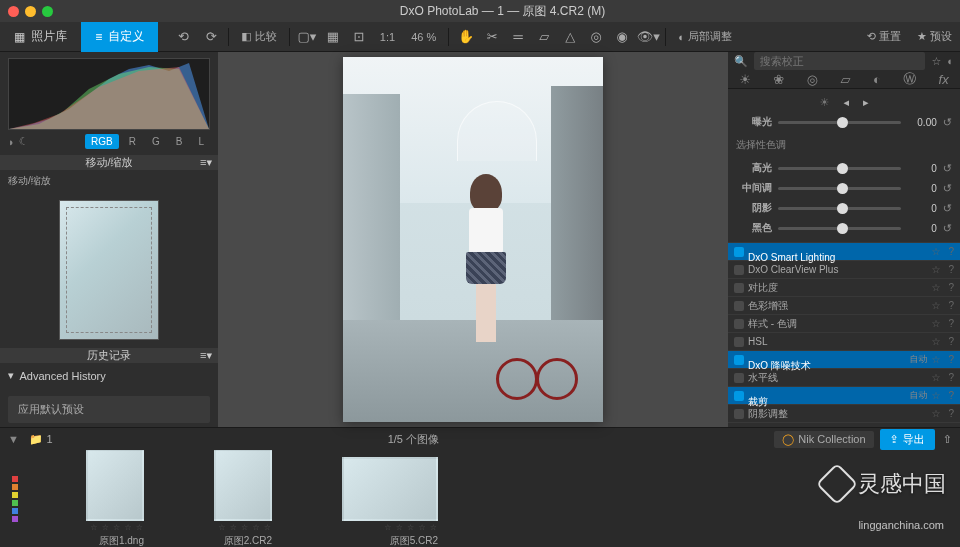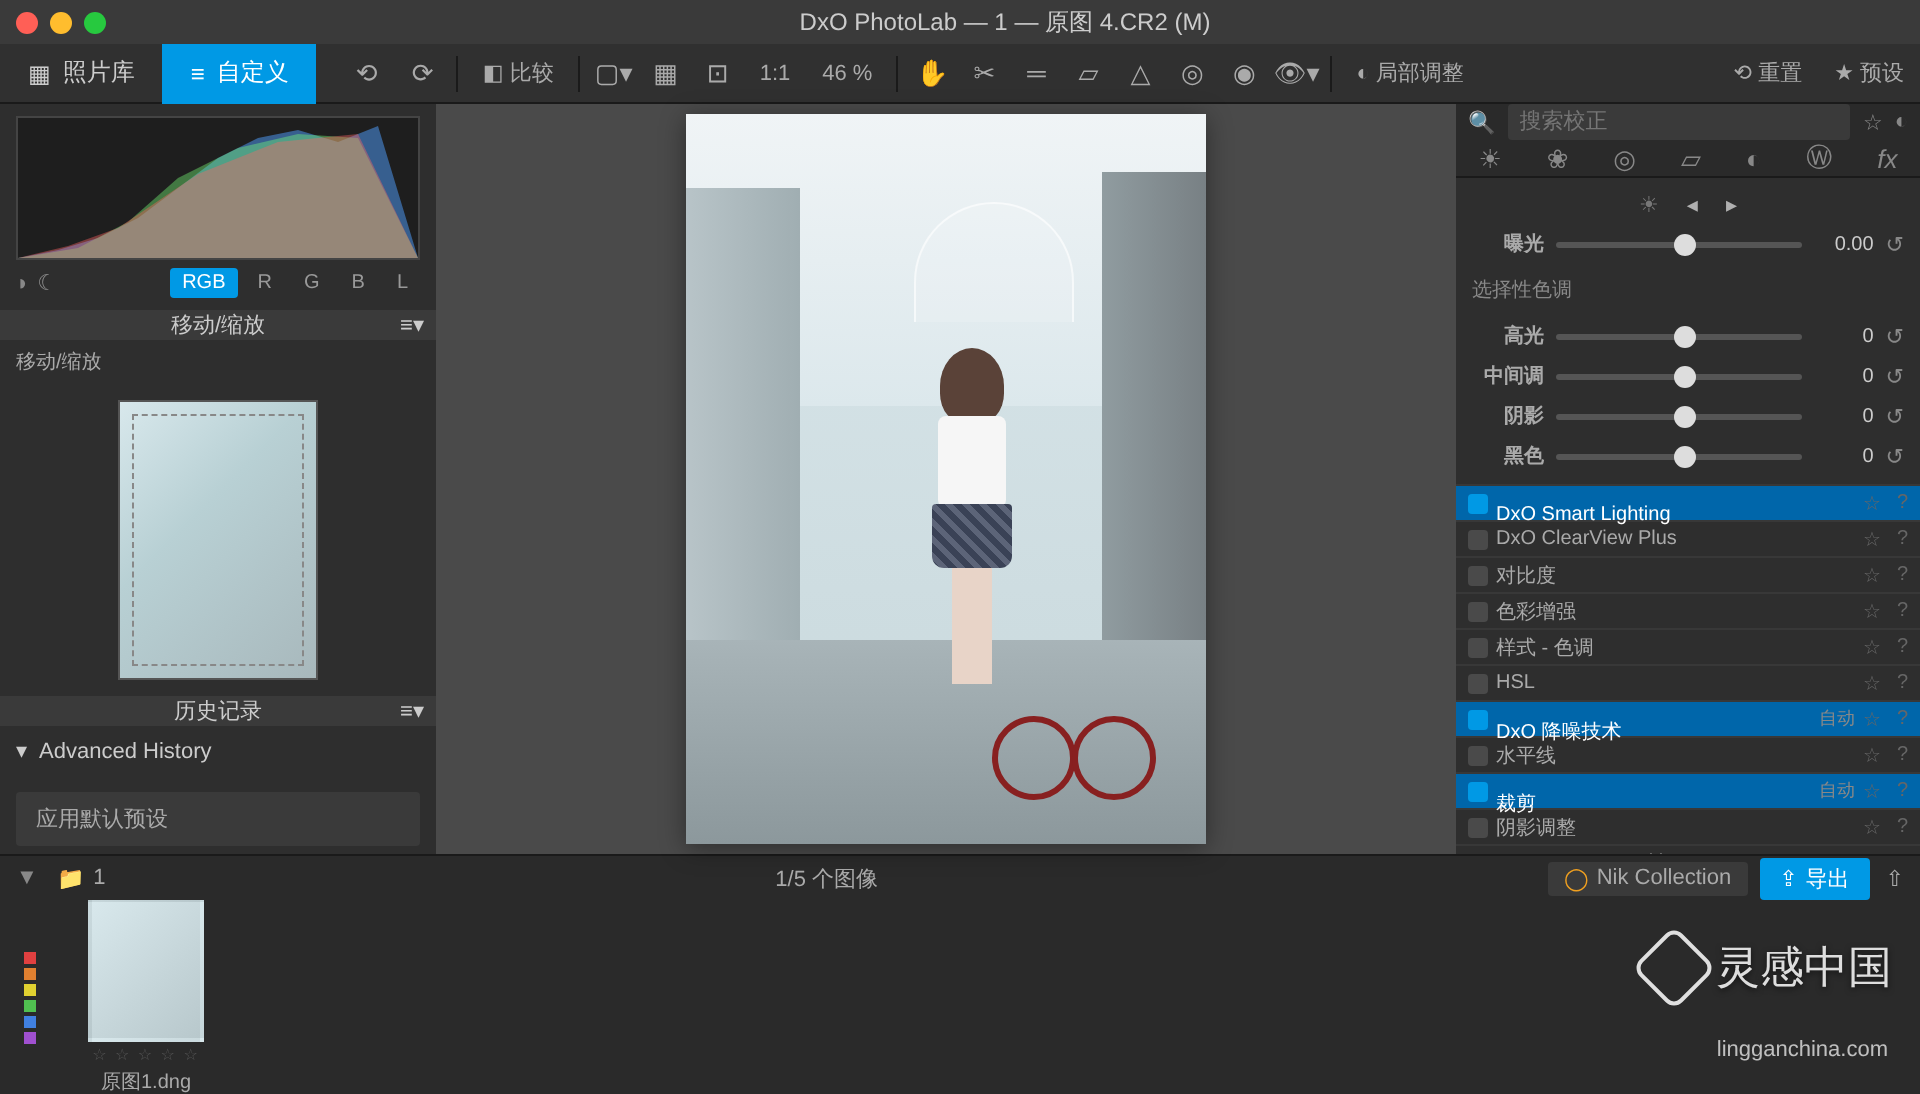--- a/index.html
+++ b/index.html
@@ -85,21 +85,21 @@
 
 
 .bottom { height: 120px; background: #2a2a2a; border-top: 1px solid #1a1a1a; display: flex; flex-direction: column; }
 .film-head { height: 22px; display: flex; align-items: center; padding: 0 8px; font-size: 11px; color: #aaa; }
 .film-head .count { flex: 1; text-align: center; }
 .nik-btn { padding: 2px 8px; background: #3a3a3a; border-radius: 2px; margin-right: 6px; display: flex; align-items: center; gap: 4px; }
 .export-btn { padding: 3px 10px; background: #0099e5; color: #fff; border-radius: 2px; font-size: 11px; display: flex; align-items: center; gap: 4px; }
 .film-row { flex: 1; display: flex; align-items: center; padding: 0 12px; gap: 18px; overflow: hidden; }
 .badge-col { width: 14px; display: flex; flex-direction: column; gap: 2px; }
 .badge-col span { width: 6px; height: 6px; }
-.film-item { display: flex; flex-direction: column; align-items: center; gap: 2px; }
+.film-item { display: flex; flex-direction: column; align-items: flex-end; gap: 2px; margin-left: 42px; }
 .film-item .th { width: 58px; height: 72px; background: linear-gradient(135deg,#d8e8ec,#b8c8cc); border: 2px solid transparent; }
 .film-item .th.wide { width: 96px; height: 64px; }
 .film-item.sel .th { border-color: #999; background: linear-gradient(135deg,#e8f0f2,#c8d8dc); }
 .film-item .stars { color: #555; font-size: 8px; letter-spacing: 1px; }
 .film-item .fname { font-size: 10px; color: #aaa; }
 .folder-ic { color: #4aa8e0; }
 
 
 .watermark { position: absolute; right: 14px; bottom: 48px; color: rgba(255,255,255,0.85); font-size: 22px; font-weight: 300; display: flex; align-items: center; gap: 6px; pointer-events: none; text-shadow: 0 1px 3px rgba(0,0,0,0.6); }
 .watermark .logo { width: 30px; height: 30px; border: 2px solid rgba(255,255,255,0.85); border-radius: 6px; transform: rotate(45deg); }
@@ -390,20 +390,30 @@
         <span style="background:#50c050"></span>
       <span style="background:#4080e0"></span>
         <span style="background:#a050d0"></span>
     </div>
     <div id="film-items" style="display:flex;gap:28px;align-items:flex-end">
         <div class="film-item">
           <div class="th"></div>
           <div class="stars">☆ ☆ ☆ ☆ ☆</div>
           <div class="fname">原图1.dng</div>
         </div>
+        <div class="film-item">
+          <div class="th"></div>
+          <div class="stars">☆ ☆ ☆ ☆ ☆</div>
+          <div class="fname">原图2.CR2</div>
+        </div>
+        <div class="film-item">
+          <div class="th wide"></div>
+          <div class="stars">☆ ☆ ☆ ☆ ☆</div>
+          <div class="fname">原图5.CR2</div>
+        </div>
       </div>
   </div>
 </div>
 
 <div class="watermark">
   <span class="logo"></span>
   <span>灵感中国</span>
 </div>
 <div class="wm-sub">lingganchina.com</div>
 

